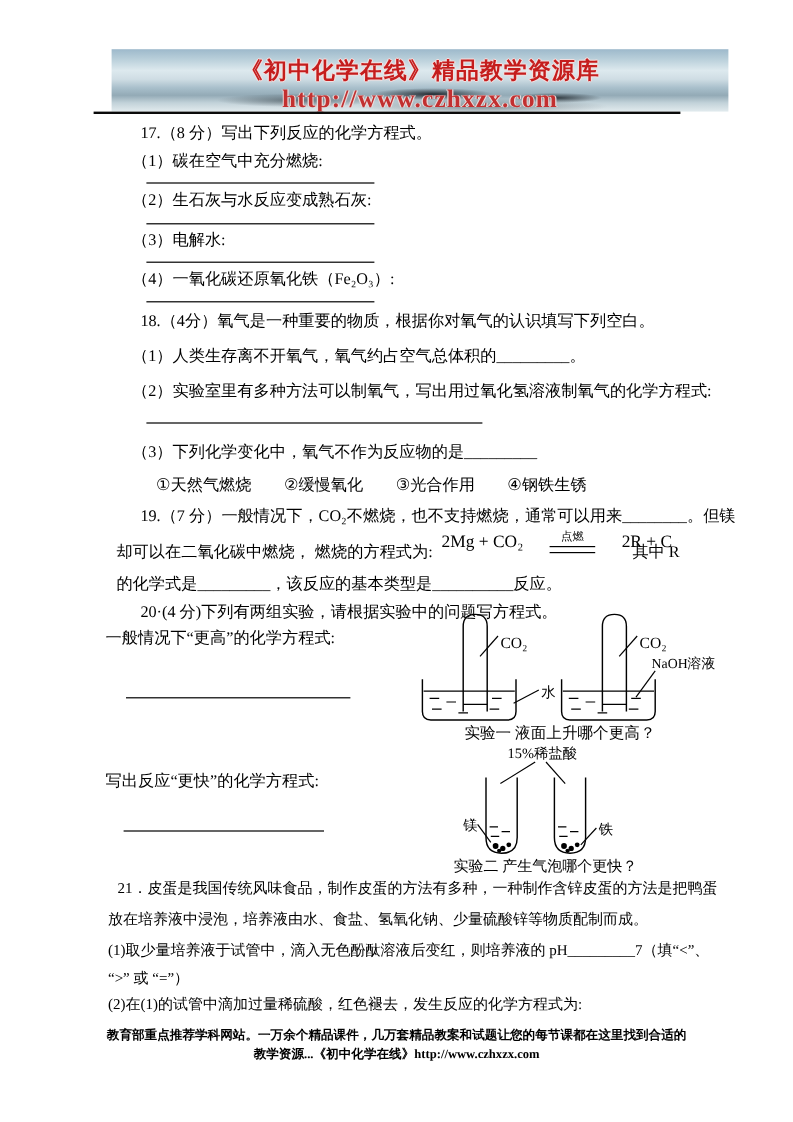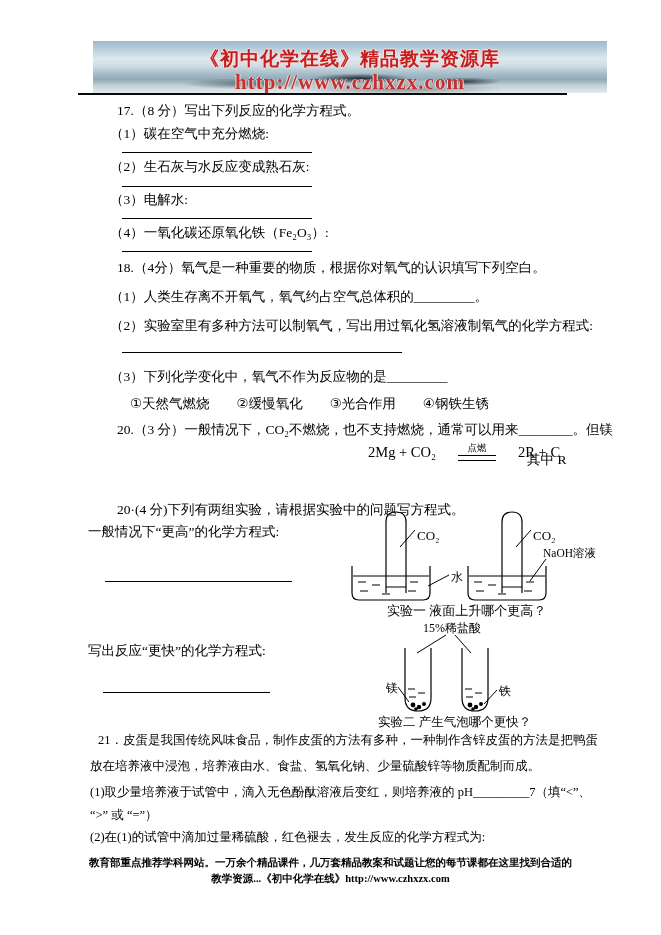--- a/index.html
+++ b/index.html
@@ -64,30 +64,32 @@
   <div class="t" style="left:110px;top:225px">（4）一氧化碳还原氧化铁（Fe₂O₃）:</div>
   <div class="ansline" style="left:122px;top:251px;width:190px"></div>
 
   <div class="t" style="left:117px;top:260px">18.（4分）氧气是一种重要的物质，根据你对氧气的认识填写下列空白。</div>
   <div class="t" style="left:110px;top:289px">（1）人类生存离不开氧气，氧气约占空气总体积的_________。</div>
   <div class="t" style="left:110px;top:318px">（2）实验室里有多种方法可以制氧气，写出用过氧化氢溶液制氧气的化学方程式:</div>
   <div class="ansline" style="left:122px;top:352px;width:280px"></div>
   <div class="t" style="left:110px;top:369px">（3）下列化学变化中，氧气不作为反应物的是_________</div>
   <div class="t" style="left:130px;top:396px">①天然气燃烧　　②缓慢氧化　　③光合作用　　④钢铁生锈</div>
 
-  <div class="t" style="left:117px;top:422px">20.（3 分）一般情况下，CO₂不燃烧，也不支持燃烧，通常可以用来________。但镁</div>
+  <div class="t" style="left:117px;top:422px">19.（7 分）一般情况下，CO₂不燃烧，也不支持燃烧，通常可以用来________。但镁</div>
+  <div class="t" style="left:97px;top:452px">却可以在二氧化碳中燃烧， 燃烧的方程式为:</div>
   <div class="eq">
     <span>2Mg + CO₂</span>
     <span class="cond">
       <span class="cond-t">点燃</span>
       <span class="dbl"></span>
     </span>
     <span>2R +  C</span>
   </div>
   <div class="t" style="left:527px;top:452px">其中 R</div>
+  <div class="t" style="left:97px;top:479px">的化学式是_________，该反应的基本类型是__________反应。</div>
 
   <div class="t" style="left:117px;top:502px">20·(4 分)下列有两组实验，请根据实验中的问题写方程式。</div>
   <div class="t" style="left:88px;top:524px">一般情况下“更高”的化学方程式:</div>
   <div class="ansline" style="left:105px;top:581px;width:187px"></div>
   <div class="t" style="left:88px;top:643px">写出反应“更快”的化学方程式:</div>
   <div class="ansline" style="left:103px;top:692px;width:167px"></div>
 
   <svg class="diag" style="left:340px;top:503px" width="300" height="115" viewBox="0 0 300 115">
 
     <g>

